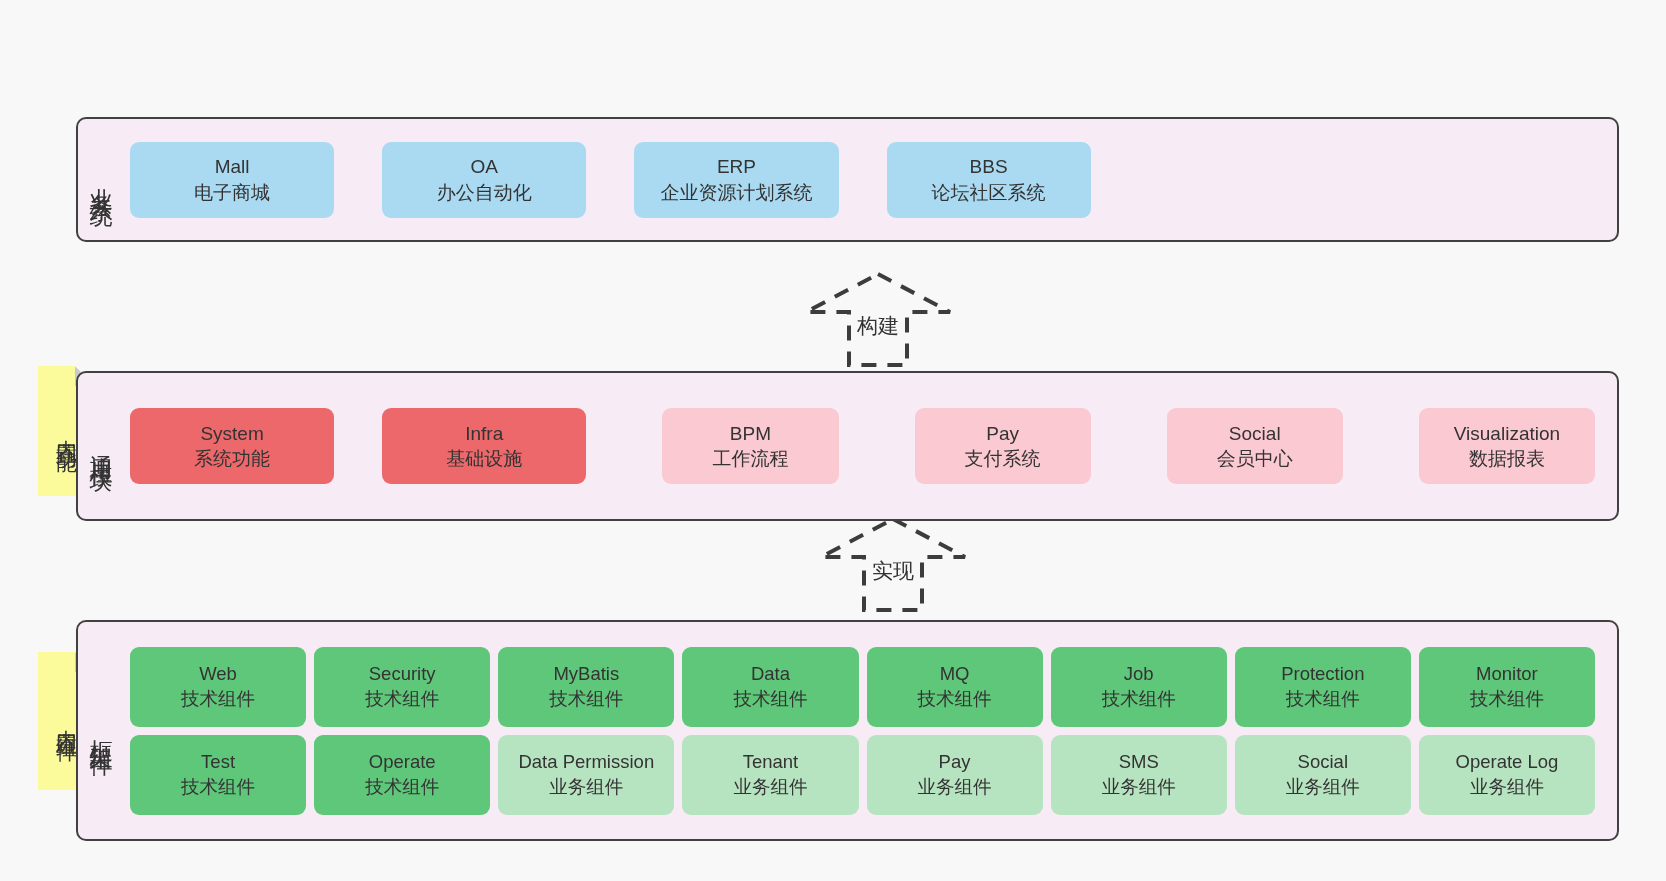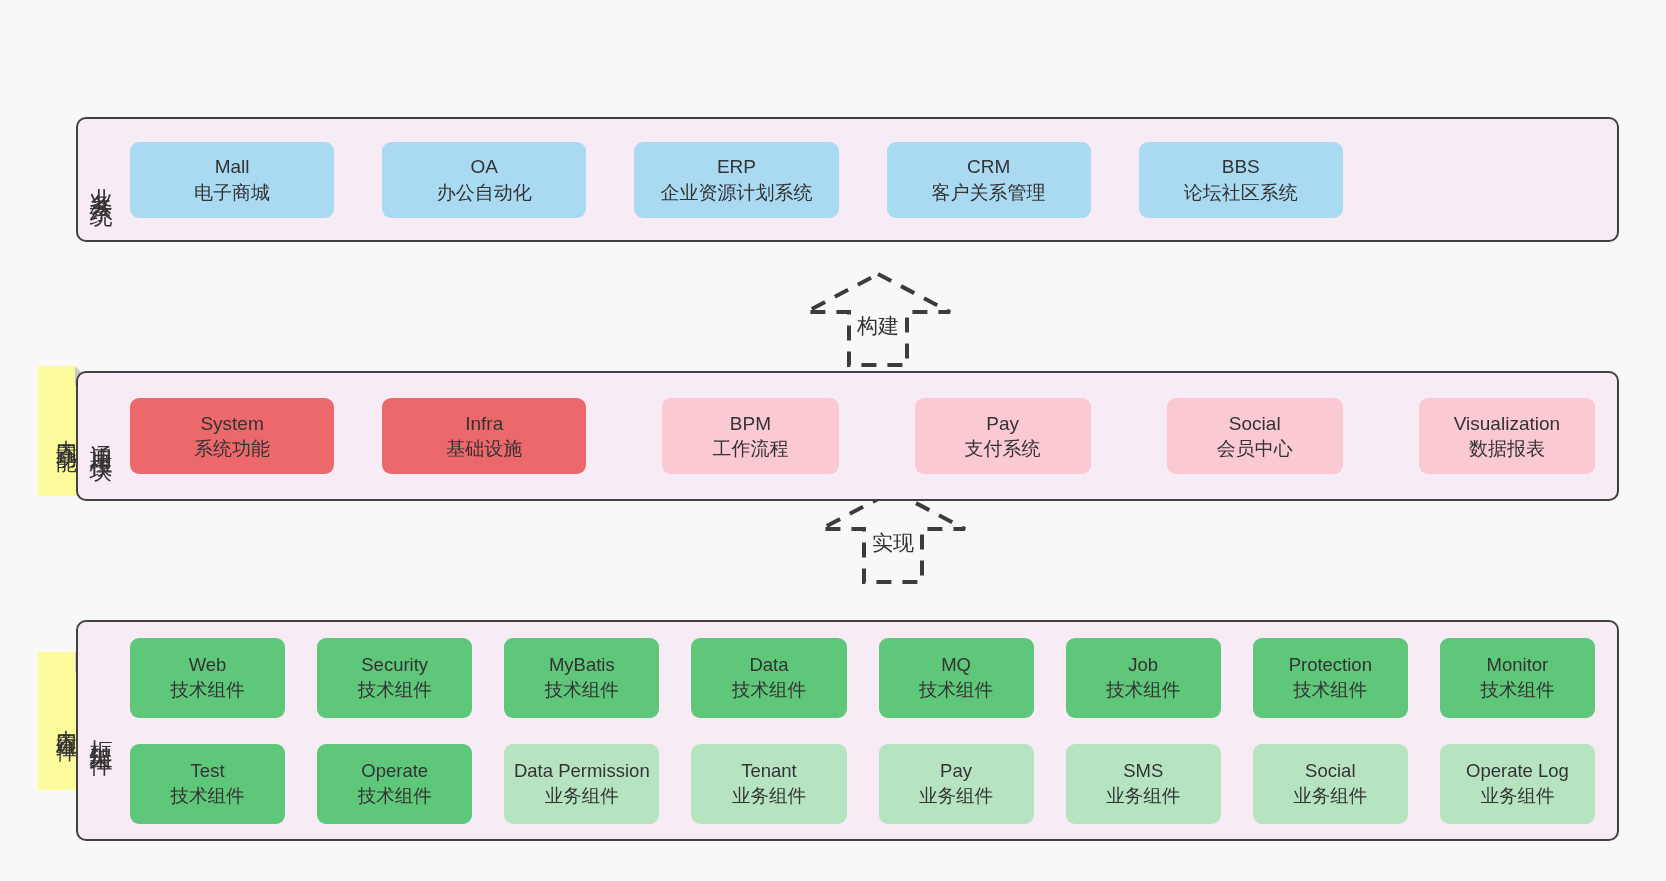--- a/index.html
+++ b/index.html
@@ -36,21 +36,21 @@
     color:var(--text,#333);
     margin:auto 0;
   }
   .band-grid{
     flex:1;
     display:grid;
     align-content:center;
     padding:0 22px 0 4px;
   }
   .cols6{grid-template-columns:repeat(6,1fr);column-gap:48px;}
-  .cols8{grid-template-columns:repeat(8,1fr);column-gap:32px;row-gap:26px;}
+  .cols8{grid-template-columns:repeat(8,1fr);column-gap:32px;row-gap:26px;gap:8px;}
   
   .box{
     border-radius:9px;
     display:flex;flex-direction:column;
     align-items:center;justify-content:center;
     text-align:center;
     font-size:19px;
     line-height:1.32;
     color:var(--text,#333);
     padding:2px 4px;
@@ -126,38 +126,34 @@
         </div>
         <div class="box blue">
           <div>OA</div>
           <div>办公自动化</div>
         </div>
         <div class="box blue">
           <div>ERP</div>
           <div>企业资源计划系统</div>
         </div>
         <div class="box blue">
-          <div>CRM</div>
-          <div>客户关系管理</div>
-        </div>
-        <div class="box blue">
           <div>BBS</div>
           <div>论坛社区系统</div>
         </div>
       </div>
   </div>
 
   <div class="arrow" style="left:803px;top:271px;">
     <svg viewBox="0 0 150 97">
       <polygon points="75,3 147,41 104,41 104,94 46,94 46,41 3,41" fill="none" stroke="#3c3c3c" stroke-width="4" stroke-dasharray="15 11"></polygon>
     </svg>
     <span class="arrow-label">构建</span>
   </div>
 
-  <div class="band band-2" style="top:371px;height:130px;">
+  <div class="band band-2" style="top:371px;height:150px;">
     <div class="band-label">通用模块</div>
     <div class="band-grid cols6">
         <div class="box red">
           <div>System</div>
           <div>系统功能</div>
         </div>
         <div class="box red">
           <div>Infra</div>
           <div>基础设施</div>
         </div>
@@ -173,21 +169,21 @@
           <div>Social</div>
           <div>会员中心</div>
         </div>
         <div class="box pink">
           <div>Visualization</div>
           <div>数据报表</div>
         </div>
       </div>
   </div>
 
-  <div class="arrow" style="left:818px;top:488px;">
+  <div class="arrow" style="left:818px;top:516px;">
     <svg viewBox="0 0 150 97">
       <polygon points="75,3 147,41 104,41 104,94 46,94 46,41 3,41" fill="none" stroke="#3c3c3c" stroke-width="4" stroke-dasharray="15 11"></polygon>
     </svg>
     <span class="arrow-label">实现</span>
   </div>
 
   <div class="band band-3" style="top:620px;height:221px;">
     <div class="band-label">框架组件</div>
     <div class="band-grid cols8">
         <div class="box green-dark">

